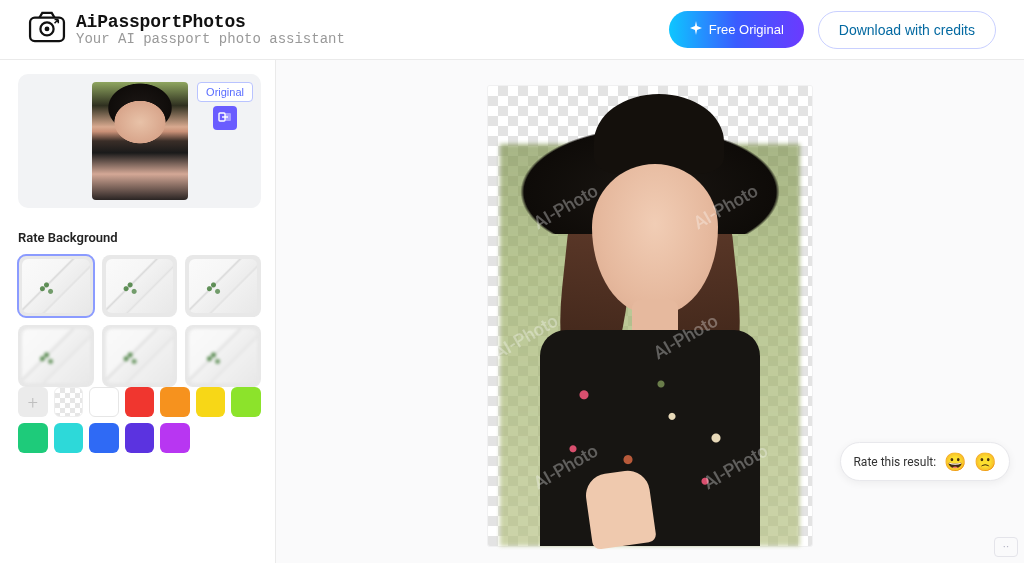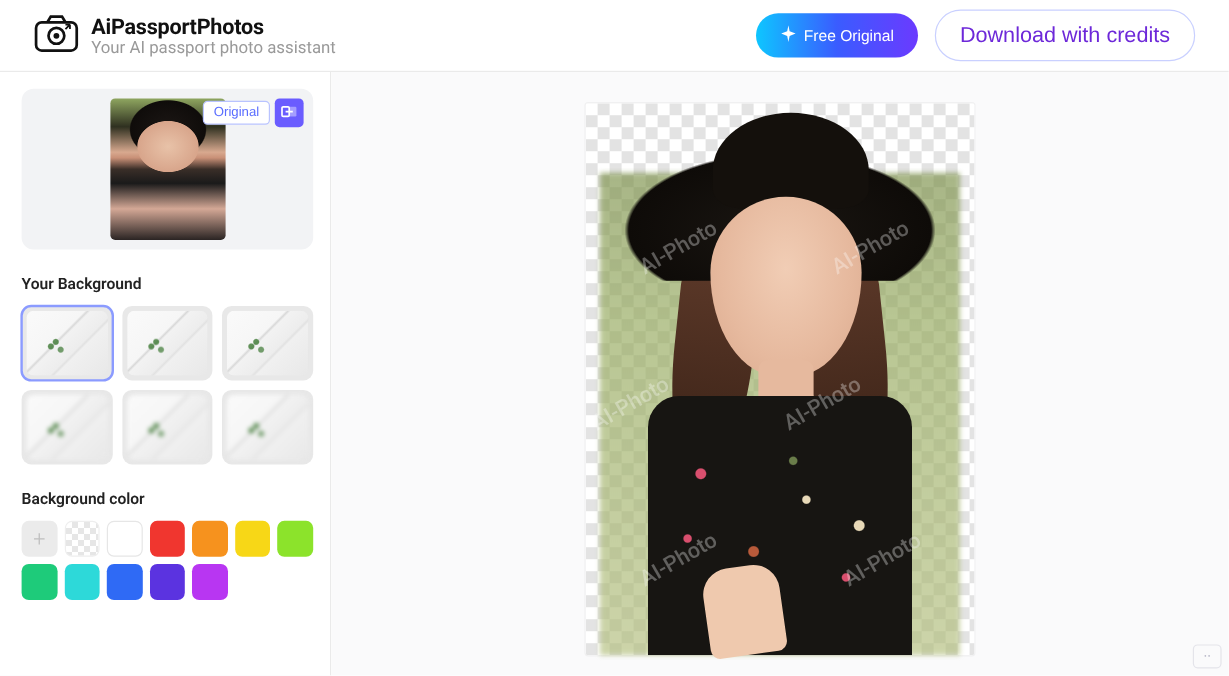--- a/index.html
+++ b/index.html
@@ -15,20 +15,21 @@
       align-items: center;
       justify-content: space-between;
       padding: 10px 28px;
       border-bottom: 1px solid #eaeaea;
       height: 60px;
     }
     .logo-area {
       display: flex;
       align-items: center;
       gap: 10px;
+      font-family: Liberation Mono, monospace;
     }
     .logo-icon {
       width: 38px;
       height: 32px;
     }
     .logo-text { display:flex; flex-direction:column; }
     .logo-title { font-size: 18px; font-weight: 700; color: #111; letter-spacing: -0.2px; }
     .logo-sub { font-size: 14px; color: #999; margin-top: -1px; }
     .header-actions { display:flex; gap: 14px; align-items:center; }
     .btn-primary {
@@ -39,25 +40,25 @@
       padding: 10px 20px;
       font-size: 13px;
       font-weight: 500;
       cursor: pointer;
       display:flex;
       align-items:center;
       gap:6px;
     }
     .btn-outline {
       background: #fff;
-      color: #6d28d9;
+      color: #0369a1;
       border: 1px solid #c9d0ff;
       border-radius: 22px;
       padding: 10px 20px;
-      font-size: 18px;
+      font-size: 14px;
       font-weight: 500;
       cursor: pointer;
     }
     .main {
       display: flex;
       height: calc(100% - 60px);
     }
     .sidebar {
       width: 276px;
       border-right: 1px solid #eaeaea;
@@ -90,20 +91,21 @@
         radial-gradient(ellipse 36px 30px at 50% 34%, #e8c2a8 0%, #d8a58b 70%, transparent 72%),
         radial-gradient(ellipse 52px 40px at 50% 22%, #1c1715 0%, #0f0c0a 60%, transparent 62%);
     }
     .thumb-controls {
       position: absolute;
       top: 8px;
       right: 8px;
       display:flex;
       gap:4px;
       align-items:center;
+      flex-direction:column;
     }
     .original-btn {
       background: #fff;
       border: 1px solid #b9c3ff;
       color: #5a6dff;
       border-radius: 4px;
       font-size: 11px;
       padding: 3px 8px;
       cursor:pointer;
     }
@@ -323,21 +325,21 @@
             <svg width="14" height="14" viewBox="0 0 14 14">
                 <rect x="1" y="3" width="6" height="8" rx="1" fill="none" stroke="#fff" stroke-width="1.4"></rect>
                 <rect x="7" y="3" width="6" height="8" rx="1" fill="#fff" opacity=".4"></rect>
                 <path d="M4 7 H10" stroke="#fff" stroke-width="1.4"></path>
               </svg>
           </span>
         </div>
       </div>
     </div>
 
-    <div class="section-title">Your Background</div>
+    <div class="section-title">Rate Background</div>
     <div class="blur-grid">
       <div class="blur-item b1 selected">
           <div class="inner"></div>
         </div>
       <div class="blur-item b2">
           <div class="inner"></div>
         </div>
       <div class="blur-item b3">
           <div class="inner"></div>
         </div>
@@ -345,21 +347,20 @@
           <div class="inner"></div>
         </div>
       <div class="blur-item b5">
           <div class="inner"></div>
         </div>
       <div class="blur-item b6">
           <div class="inner"></div>
         </div>
     </div>
 
-    <div class="section-title">Background color</div>
     <div class="color-grid" id="color-grid">
         <div class="color-swatch swatch-add">+</div>
         <div class="color-swatch swatch-transparent"></div>
         <div class="color-swatch swatch-white"></div>
         <div class="color-swatch" style="background: rgb(240, 54, 47);"></div>
         <div class="color-swatch" style="background: rgb(246, 146, 30);"></div>
         <div class="color-swatch" style="background: rgb(247, 215, 23);"></div>
         <div class="color-swatch" style="background: rgb(140, 227, 43);"></div>
         <div class="color-swatch" style="background: rgb(30, 203, 122);"></div>
         <div class="color-swatch" style="background: rgb(45, 217, 217);"></div>
@@ -387,18 +388,23 @@
           <span style="top:110px;left:30px">AI-Photo</span>
           <span style="top:110px;left:190px">AI-Photo</span>
           <span style="top:240px;left:-10px">AI-Photo</span>
           <span style="top:240px;left:150px">AI-Photo</span>
           <span style="top:370px;left:30px">AI-Photo</span>
           <span style="top:370px;left:200px">AI-Photo</span>
         </div>
       </div>
     </div>
 
+    <div class="rate-pill">
+      <span>Rate this result:</span>
+      <span class="emoji">😀</span>
+      <span class="emoji">🙁</span>
+    </div>
 
     <div class="feedback-tab">
       <span>··</span>
     </div>
   </div>
 </div>
 
 </body></html>

